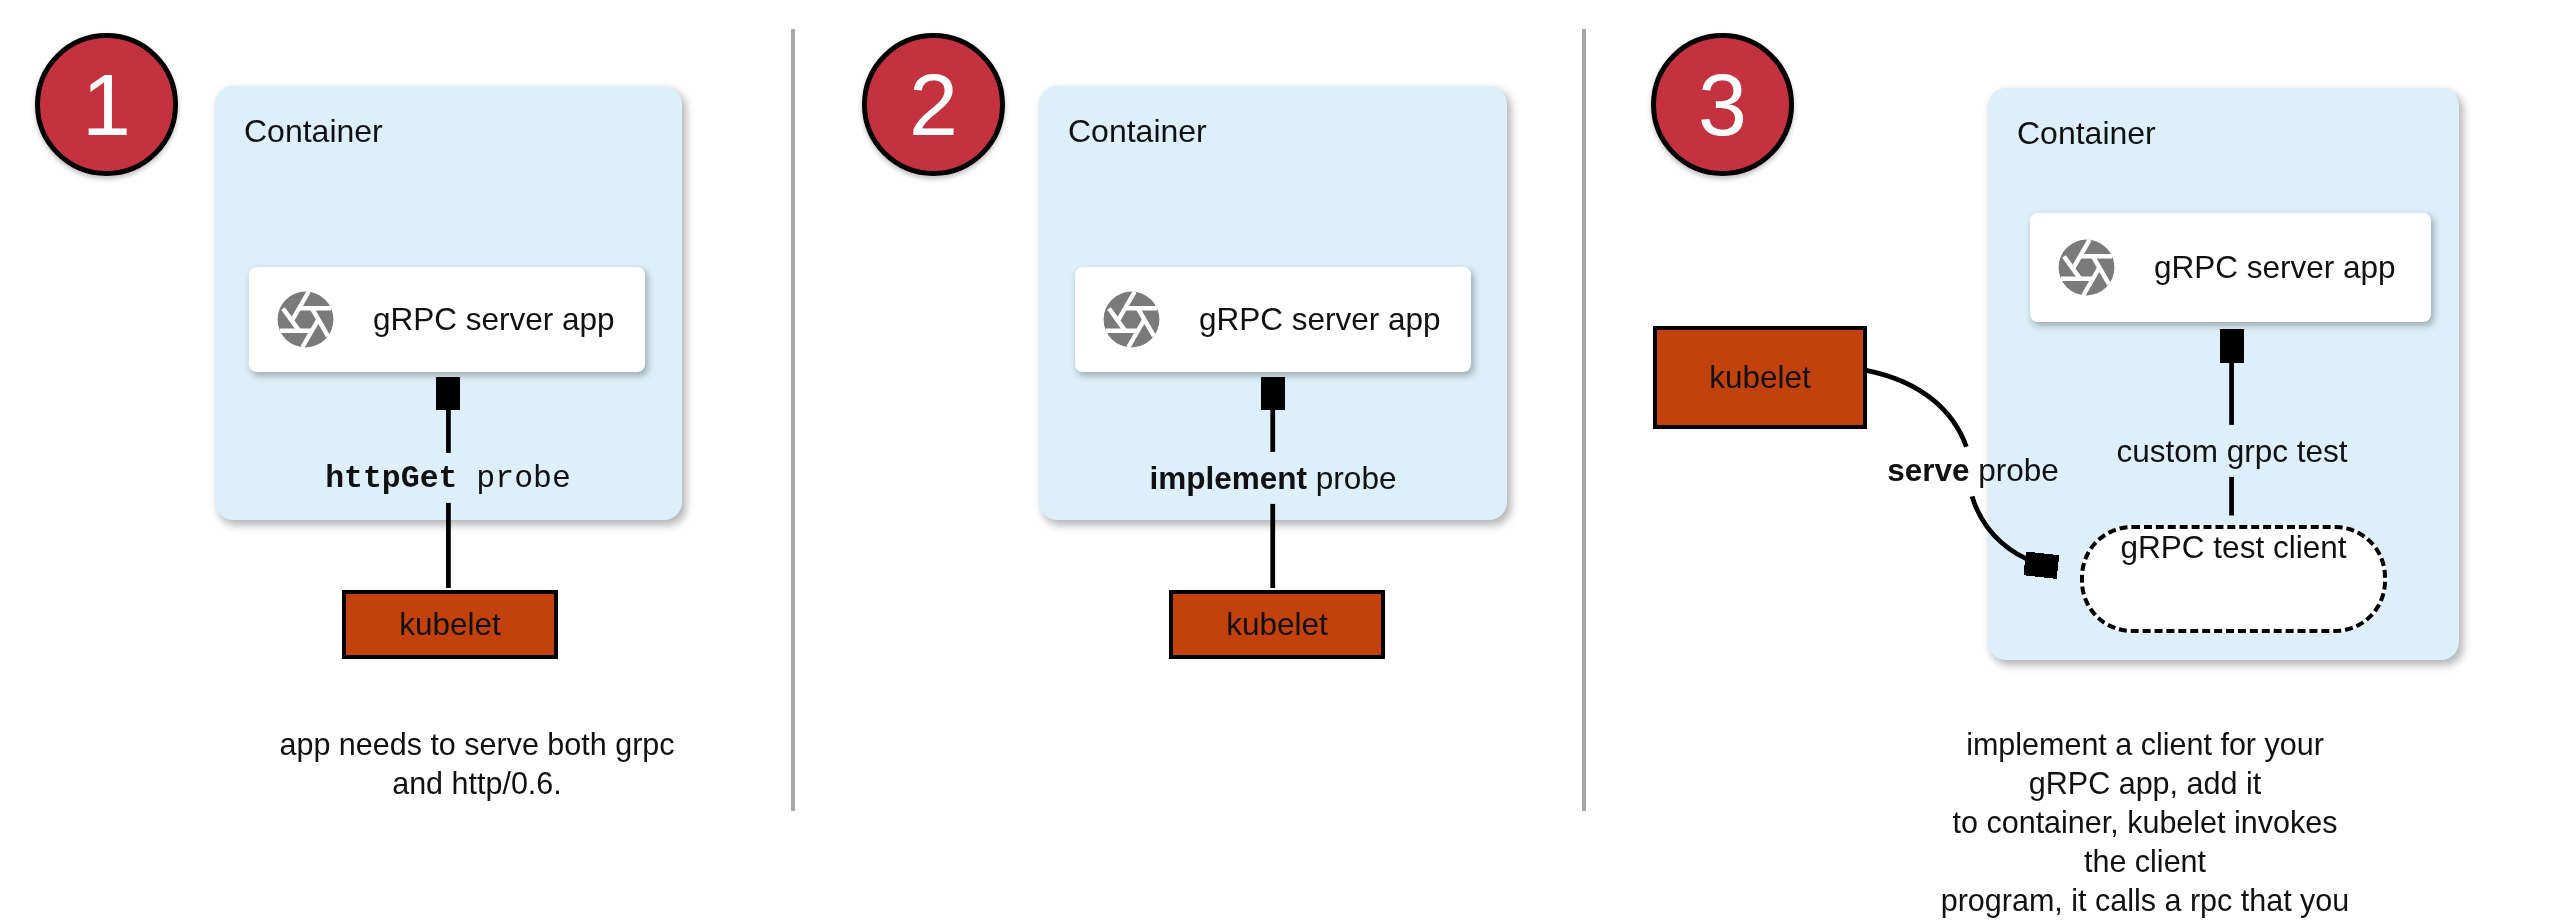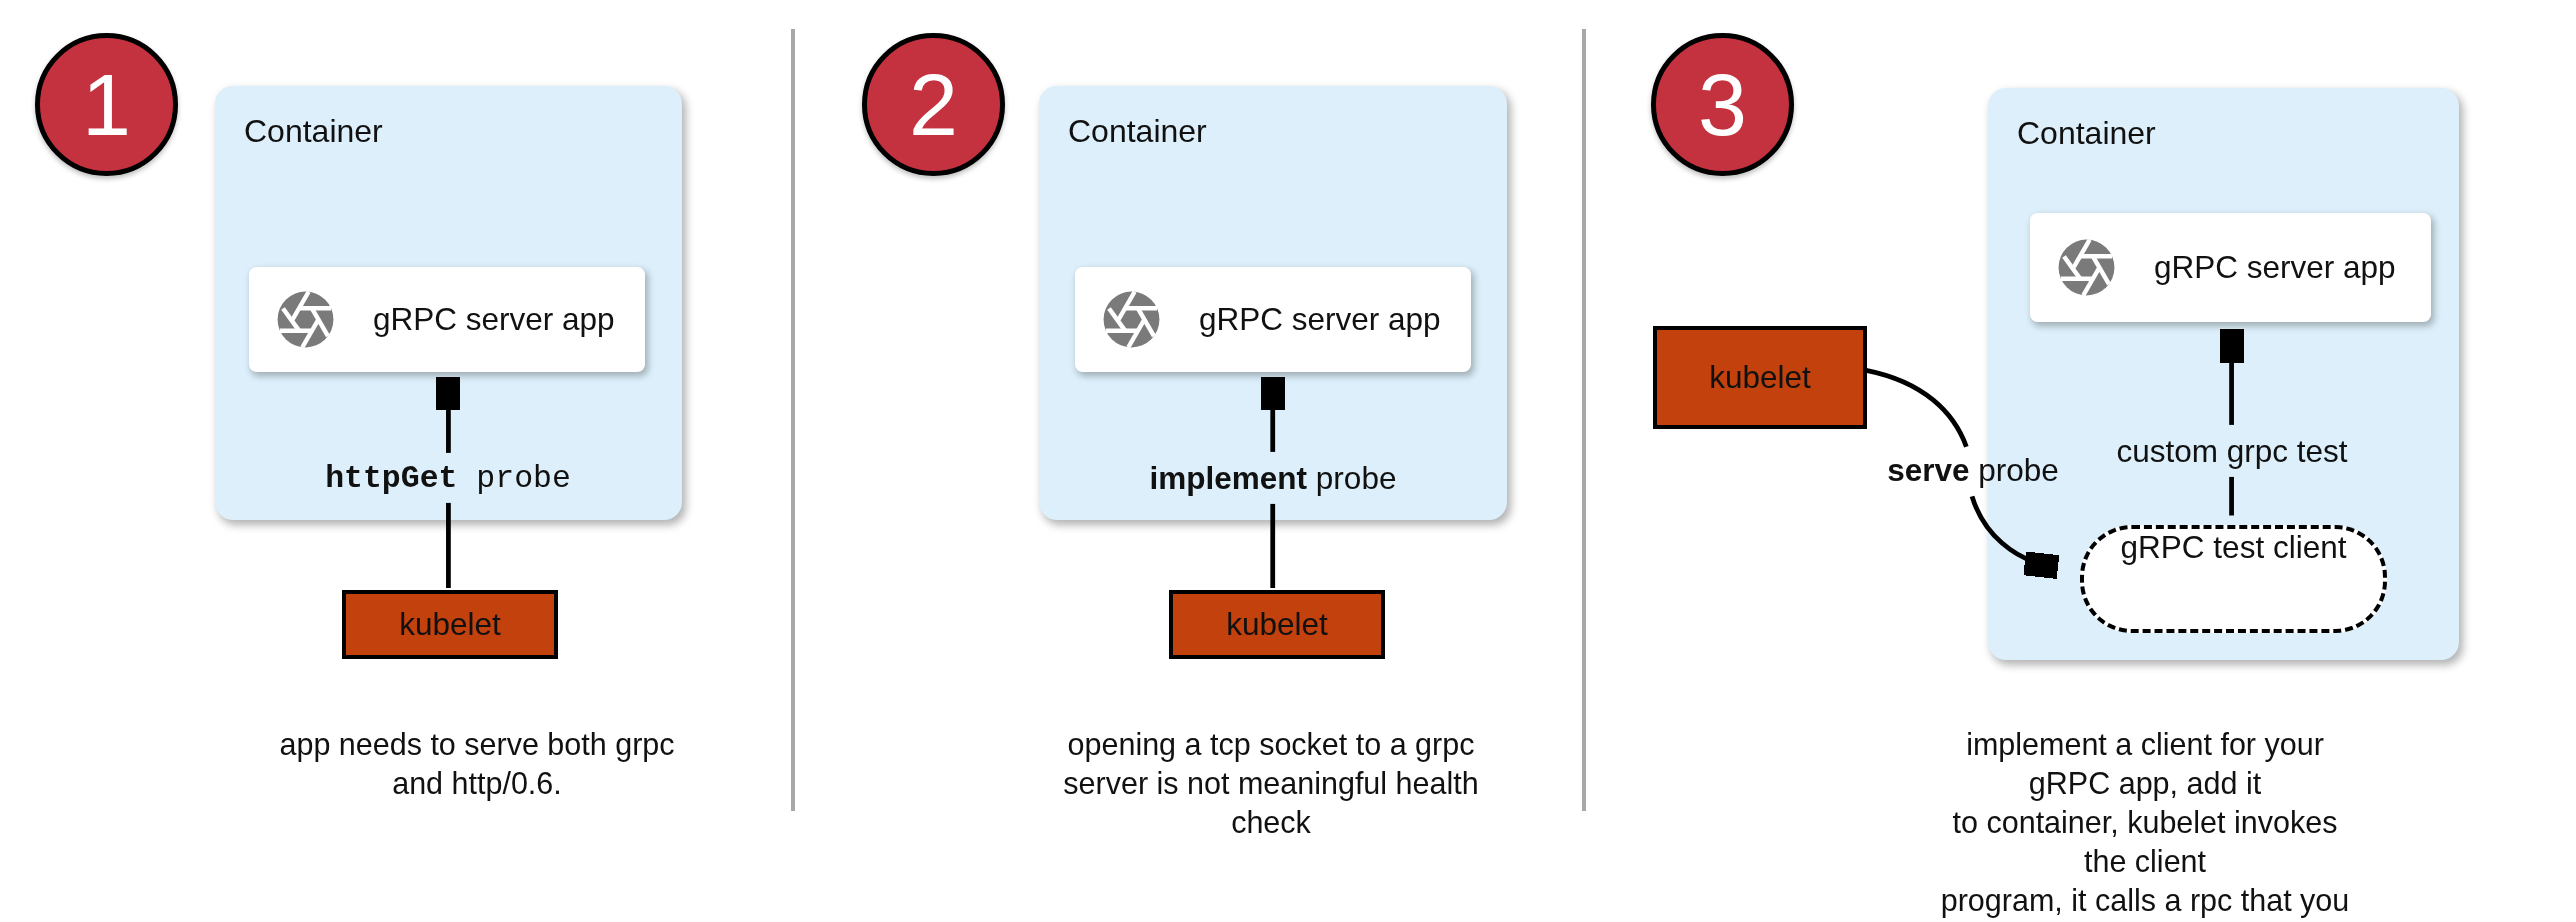--- a/index.html
+++ b/index.html
@@ -164,23 +164,20 @@
       </g>
     </svg>
     <span class="label">gRPC server app</span>
   </div>
   <div class="probe-label on-blue" id="probe-2">
     <b>implement</b><span> probe</span>
   </div>
   <div class="kubelet-box" id="kubelet-2">
     <span>kubelet</span>
   </div>
-  <div class="caption" id="caption-2">opening a tcp socket to a grpc
-server is not meaningful health
-check</div>
 
   <div class="container-box" id="container-3">
     <div class="container-label">Container</div>
   </div>
   <div class="app-card" id="card-3">
     <svg class="aperture" viewBox="0 0 24 24" width="67" height="67" aria-hidden="true">
       <circle cx="12" cy="12" r="10"></circle>
       <g>
         <line x1="14.31" y1="8" x2="20.05" y2="17.94"></line>
         <line x1="9.69" y1="8" x2="21.17" y2="8"></line>

